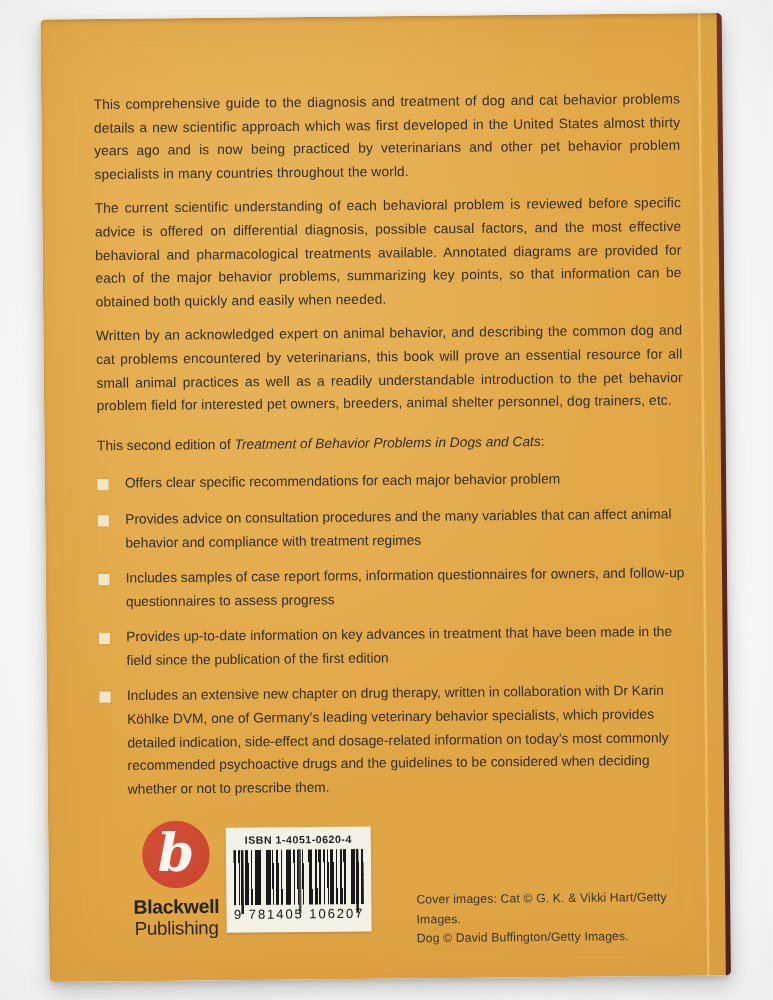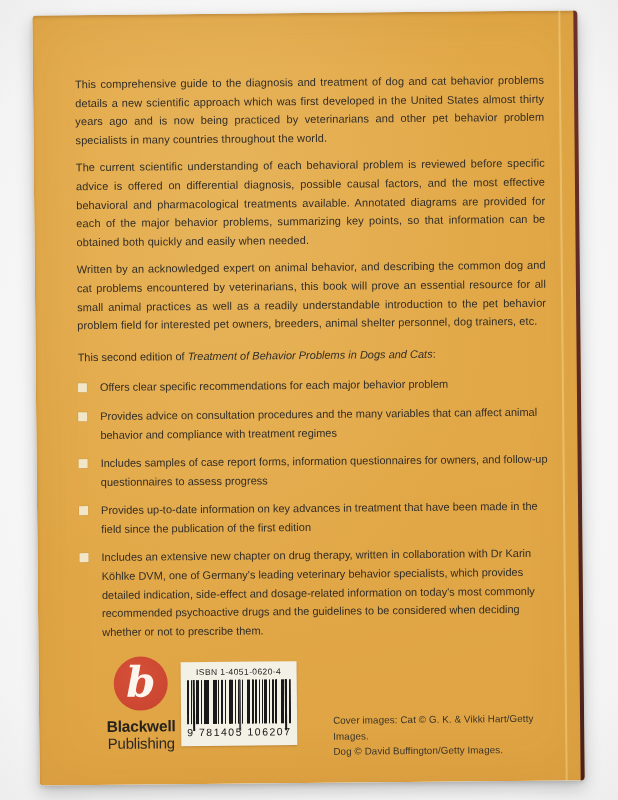--- a/index.html
+++ b/index.html
@@ -125,21 +125,21 @@
     position:absolute;
     left:142px;top:648px;
     width:116px;height:84px;
     background:var(--barcode-bg);
     box-shadow:0 1px 2px rgba(100,70,20,0.3);
     padding:5px 6px 0 6px;
     text-align:center;
   }
   .isbn-label{
     font-size:8.5px;
-    font-weight:normal;
+    font-weight:bold;
     color:#1d1c1a;
     letter-spacing:0.4px;
     white-space:nowrap;
   }
   .bars{
     position:relative;
     height:44px;
     margin-top:3px;
     background:
       repeating-linear-gradient(90deg,#191919 0 2px, transparent 2px 4px, #191919 4px 5px, transparent 5px 9px, #191919 9px 12px, transparent 12px 14px, #191919 14px 15px, transparent 15px 17px),

